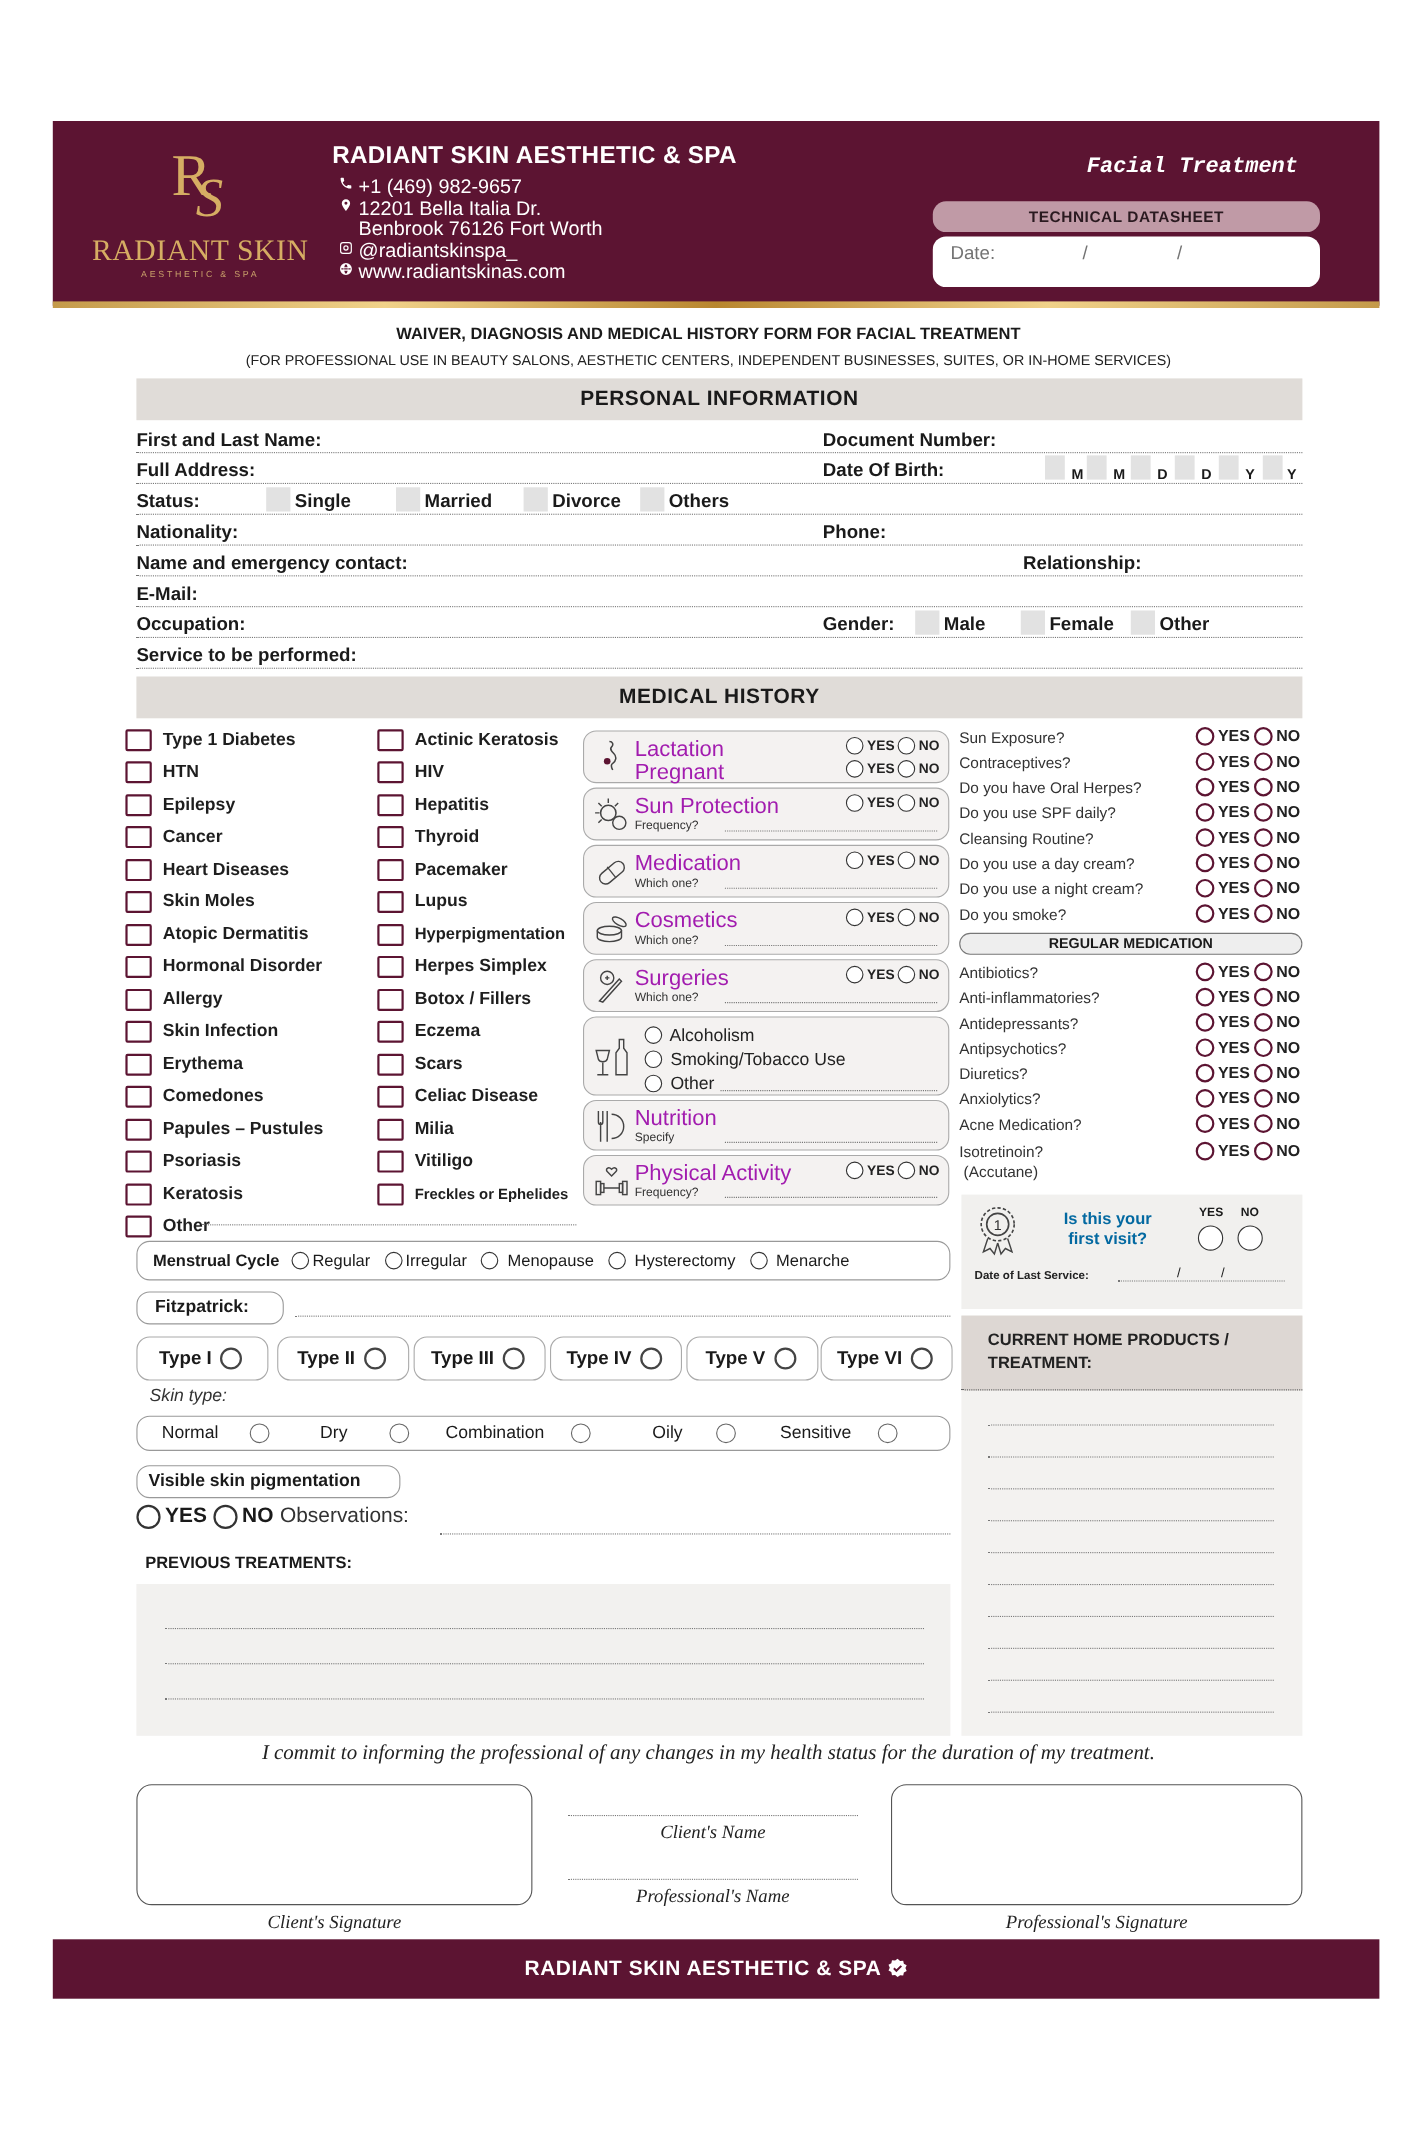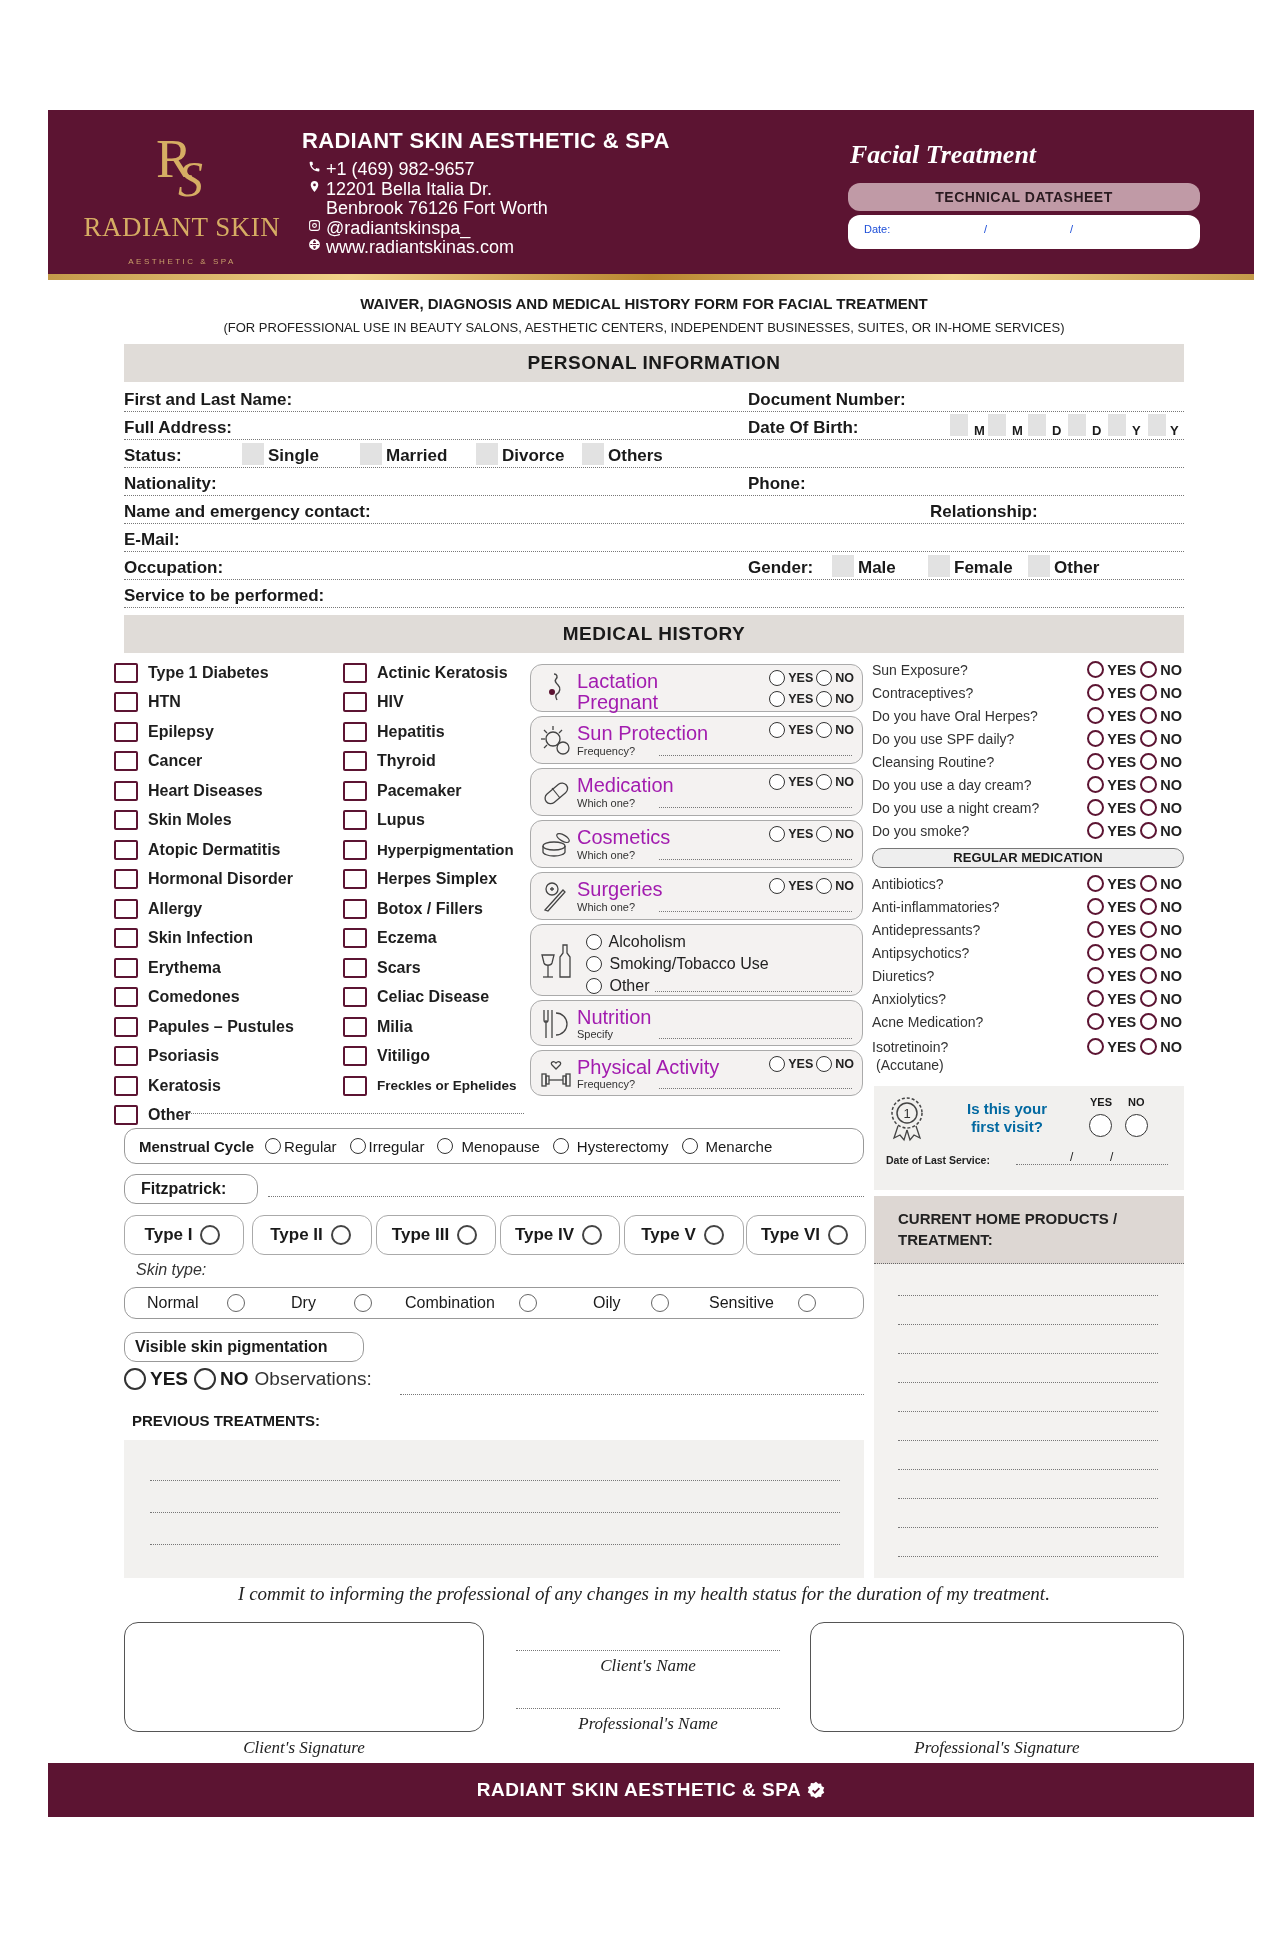--- a/index.html
+++ b/index.html
@@ -6,29 +6,29 @@
   body { width: 1288px; height: 1942px; background: #ffffff; font-family: "Liberation Sans", sans-serif; color: #1a1a1a; position: relative; overflow: hidden; }
   .abs { position: absolute; }
 
   
   .header { left: 48px; top: 110px; width: 1206px; height: 168px; background: #5c1432; }
   .header-gold { left: 48px; top: 274px; width: 1206px; height: 6px; background: linear-gradient(90deg, #c49a4a, #f1d28a, #b8862f, #f1d28a, #c49a4a); }
   .logo-mono { left: 148px; top: 128px; width: 70px; height: 80px; font-family: "Liberation Serif", serif; color: #d6ad63; font-size: 54px; line-height: 1; }
   .logo-mono .r { position: absolute; left: 8px; top: 4px; }
   .logo-mono .s { position: absolute; left: 30px; top: 26px; font-style: italic; font-size: 50px; }
   .logo-name { left: 72px; top: 212px; width: 220px; text-align: center; font-family: "Liberation Serif", serif; color: #d6ad63; font-size: 27px; letter-spacing: 0.5px; }
-  .logo-sub { left: 72px; top: 245px; width: 220px; text-align: center; color: #c9a06a; font-size: 8px; letter-spacing: 2.5px; margin-top: 12px; }
+  .logo-sub { left: 72px; top: 245px; width: 220px; text-align: center; color: #c9a06a; font-size: 8px; letter-spacing: 2.5px; }
   .company-title { left: 302px; top: 128px; color: #fff; font-weight: bold; font-size: 22px; letter-spacing: 0.3px; }
   .contact { left: 302px; top: 160px; color: #fff; font-size: 18px; line-height: 19.5px; }
   .contact-row { display: flex; align-items: flex-start; }
   .contact-row .ic { width: 24px; display: inline-flex; justify-content: center; }
   .contact-row .ic svg { width: 13px; height: 13px; fill: #fff; }
-  .doc-title { left: 850px; top: 140px; width: 330px; text-align: left; color: #fff; font-family: Liberation Serif, serif; font-style: italic; font-weight: bold; font-size: 26px; }
+  .doc-title { left: 850px; top: 140px; width: 330px; text-align: right; color: #fff; font-family: Liberation Mono, monospace; font-style: italic; font-weight: bold; font-size: 20px; }
   .pill-tech { left: 848px; top: 183px; width: 352px; height: 28px; border-radius: 12px; background: #c09aa6; text-align: center; font-weight: bold; font-size: 14px; line-height: 28px; color: #2a1a20; letter-spacing: 0.5px; }
-  .pill-date { left: 848px; top: 215px; width: 352px; height: 34px; border-radius: 12px; background: #fff; font-size: 11px; line-height: 29px; color: #1d4ed8; padding-left: 16px; }
+  .pill-date { left: 848px; top: 215px; width: 352px; height: 46px; border-radius: 12px; background: #fff; font-size: 17px; line-height: 29px; color: #737373; padding-left: 16px; }
   .pill-date .sep { position: absolute; top: 0; }
 
   
   .form-title { left: 0; top: 295px; width: 1288px; text-align: center; font-weight: bold; font-size: 15px; }
   .form-sub { left: 0; top: 320px; width: 1288px; text-align: center; font-size: 13px; color: #222; }
   .section-bar { left: 124px; width: 1060px; height: 38px; background: #e0dcd8; text-align: center; font-weight: bold; font-size: 19px; line-height: 38px; letter-spacing: 0.5px; }
 
   
   .pi-row { left: 124px; width: 1060px; height: 26px; border-bottom: 1.5px dotted #777; font-weight: bold; font-size: 17px; }
   .pi-row span { position: absolute; bottom: 1px; }

